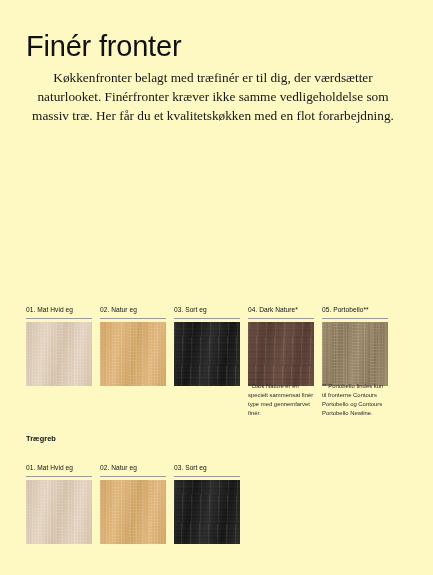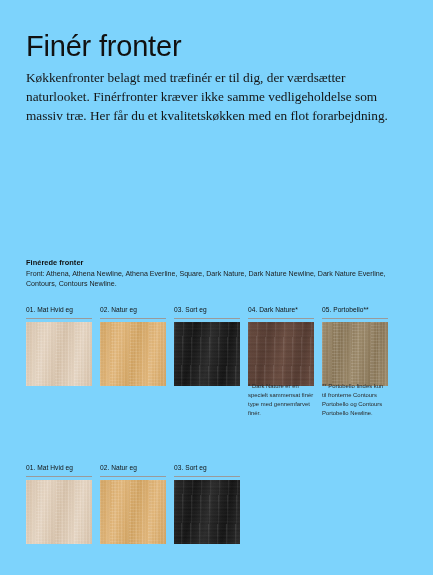--- a/index.html
+++ b/index.html
@@ -15,21 +15,21 @@
     font-family: "Liberation Sans", sans-serif;
     color: #1a1a1a;
     -webkit-font-smoothing: antialiased;
   }
 
   .page {
     position: absolute;
     left: 0; top: 0;
     width: 433px;
     height: 575px;
-    background: #7dd3fc;
+    background: #fef9c3;
   }
 
   
   .page-title {
     position: absolute;
     left: 26px;
     top: 12px;
     font-family: "Liberation Sans", sans-serif;
     font-size: 29px;
     font-weight: 400;
@@ -41,20 +41,21 @@
 
   .intro-paragraph {
     position: absolute;
     left: 26px;
     top: 56px;
     width: 374px;
     font-family: "Liberation Serif", serif;
     font-size: 13.3px;
     line-height: 1.42;
     color: #151515;
+    text-align: center;
   }
 
   
   .section {
     position: absolute;
     left: 26px;
     width: 381px;
   }
   .section-veneer { top: 258px; }
   .section-handle { top: 434px; }
@@ -185,24 +186,20 @@
 </style>
 </head>
 <body>
 
 <div class="page">
 
   <h1 class="page-title">Finér fronter</h1>
 
   <p class="intro-paragraph">Køkkenfronter belagt med træfinér er til dig, der værdsætter naturlooket. Finérfronter kræver ikke samme vedligeholdelse som massiv træ. Her får du et kvalitetskøkken med en flot forarbejdning.</p>
 
-  <div class="section section-veneer">
-    <div class="section-heading">Finérede fronter</div>
-    <div class="section-subheading">Front: Athena, Athena Newline, Athena Everline, Square, Dark Nature, Dark Nature Newline, Dark Nature Everline, Contours, Contours Newline.</div>
-  </div>
 
   <div class="swatch-row swatch-row-veneer" id="row-veneer">
       <div class="swatch-cell">
         <div class="swatch-label">01. Mat Hvid eg</div>
         <div class="swatch-rule"></div>
         <div class="swatch-chip">
           <div class="chip-texture" style="background: linear-gradient(100deg, rgb(216, 195, 171) 0%, rgb(231, 214, 195) 28%, rgb(216, 195, 171) 52%, rgb(231, 214, 195) 76%, rgb(216, 195, 171) 100%);"></div>
           <div class="chip-grain-v"></div>
           <div class="chip-grain-flecks"></div>
         </div>
@@ -243,20 +240,21 @@
           <div class="chip-grain-flecks"></div>
         </div>
       </div>
     </div>
 
   <div class="footnote footnote-dark">* Dark Nature er en specielt sammensat finér type med gennemfarvet finér.</div>
 
   <div class="footnote footnote-porto">** Portobello findes kun til fronterne Contours Portobello og Contours Portobello Newline.</div>
 
   <div class="section section-handle">
+    <div class="section-heading">Trægreb</div>
   </div>
 
   <div class="swatch-row swatch-row-handle" id="row-handle">
       <div class="swatch-cell">
         <div class="swatch-label">01. Mat Hvid eg</div>
         <div class="swatch-rule"></div>
         <div class="swatch-chip">
           <div class="chip-texture" style="background: linear-gradient(100deg, rgb(216, 195, 171) 0%, rgb(231, 214, 195) 28%, rgb(216, 195, 171) 52%, rgb(231, 214, 195) 76%, rgb(216, 195, 171) 100%);"></div>
           <div class="chip-grain-v"></div>
           <div class="chip-grain-flecks"></div>

